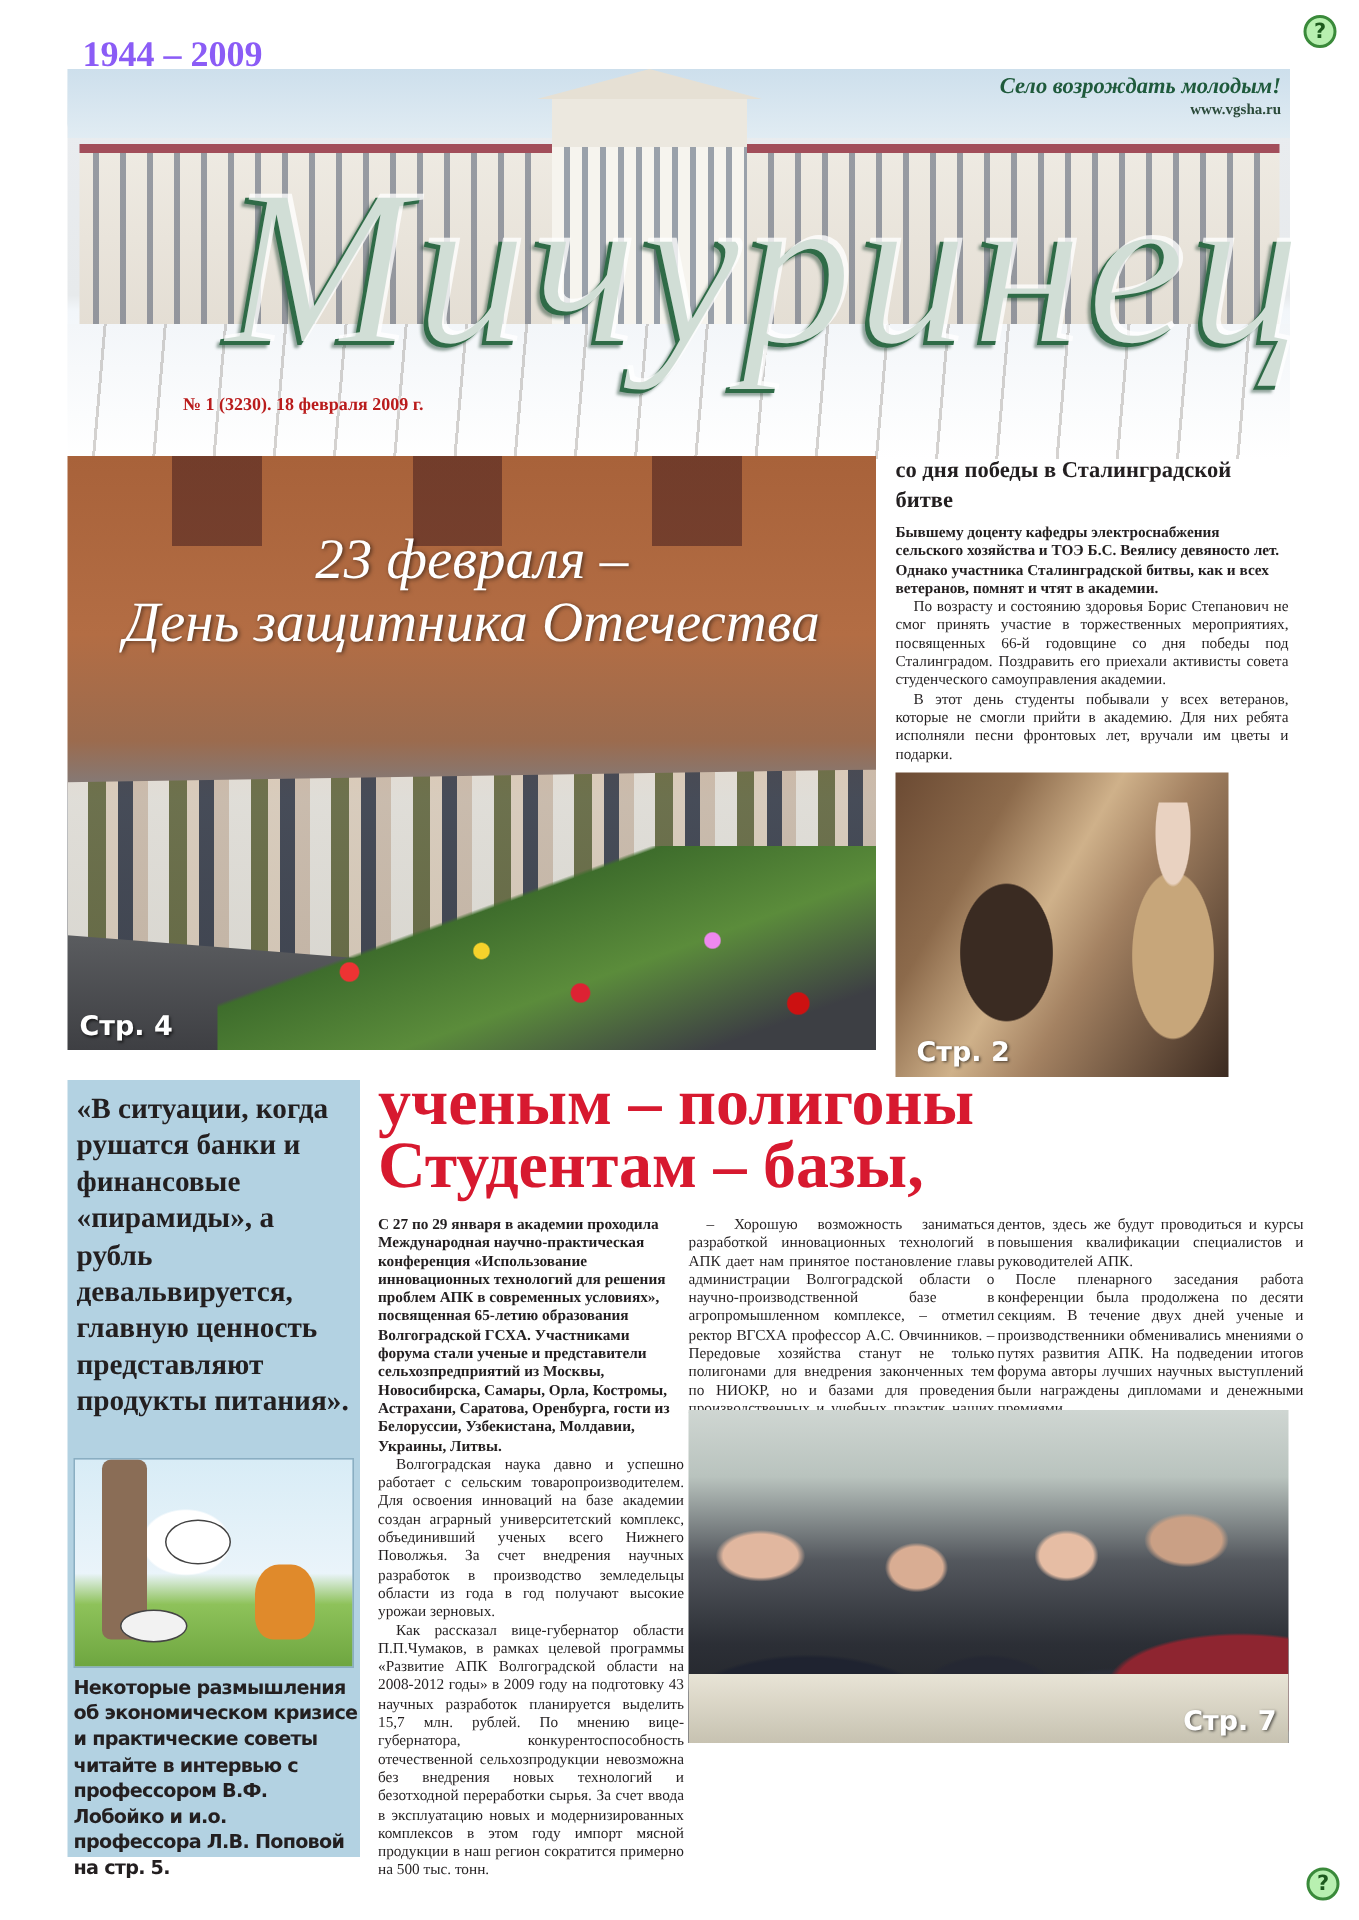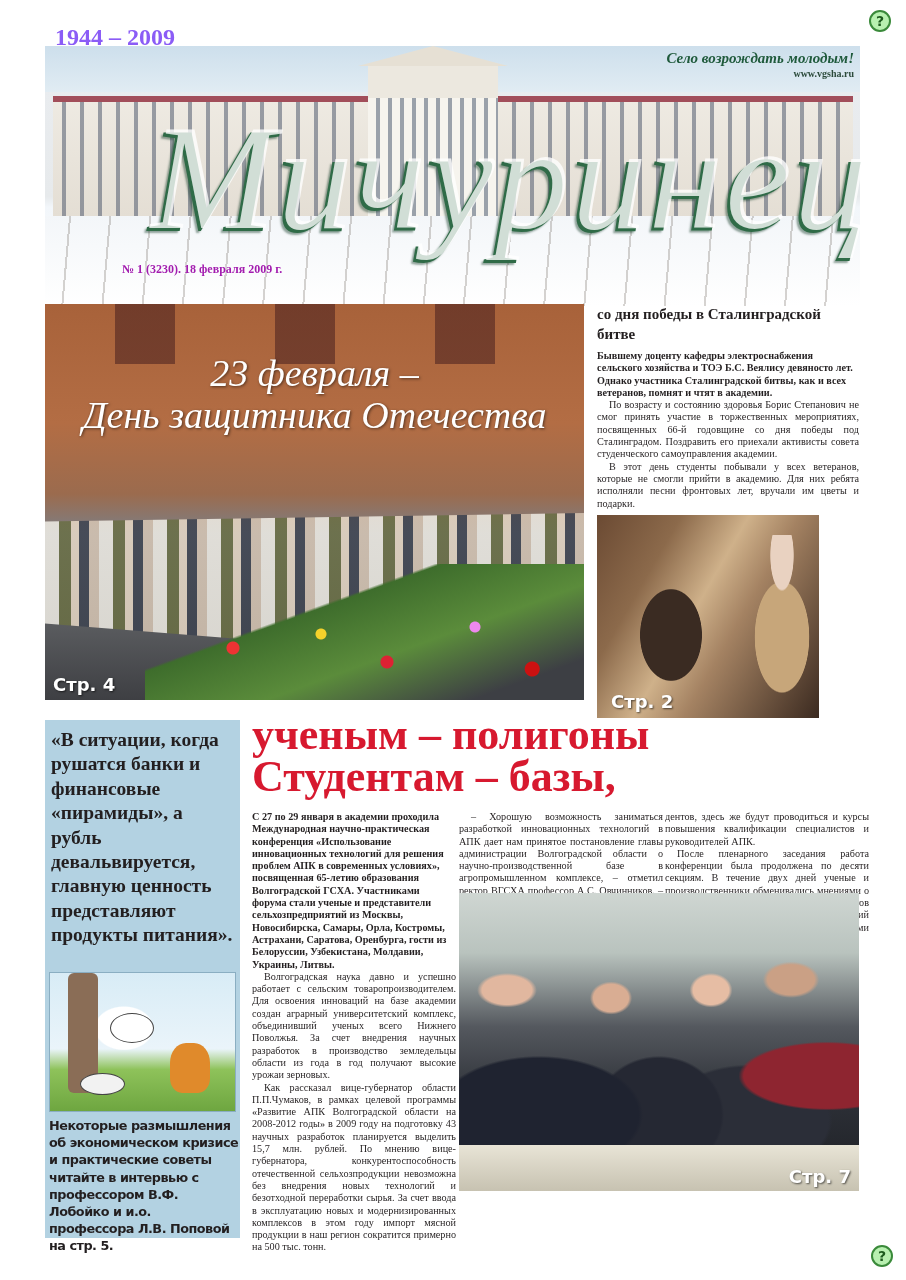--- a/index.html
+++ b/index.html
@@ -43,21 +43,21 @@
   }
   .mast-years { position: absolute; left: 10px; top: 0; font: bold 24px "Liberation Serif", serif; color: #8b5cf6; }
   .mast-jubilee { position: absolute; left: 10px; top: 28px; font: bold 12px "Liberation Serif", serif; color: #d7192f; line-height: 14px; }
   .mast-slogan { position: absolute; right: 6px; top: 26px; font: bold italic 15px "Liberation Serif", serif; color: #1f5a3c; }
   .mast-url { position: absolute; right: 6px; top: 44px; font: bold 10px "Liberation Serif", serif; color: #2b4a3a; }
   .mast-title {
     position: absolute; left: 106px; top: 78px; font: italic 150px/1 "Liberation Serif", serif;
     color: rgba(255,255,255,0.78); letter-spacing: 2px;
     text-shadow: -3px 3px 0 #2f6b47, -5px 5px 2px rgba(20,60,40,0.45);
   }
-  .mast-issue { position: absolute; left: 77px; top: 238px; font: bold 12px "Liberation Serif", serif; color: #a21caf;
+  .mast-issue { position: absolute; left: 77px; top: 238px; font: bold 12px "Liberation Serif", serif; color: #b91c1c;
     text-shadow: 0 0 3px #ffffff; }
 
   
   .photo-main {
     position: absolute; left: 45px; top: 304px; width: 539px; height: 396px; overflow: hidden;
     background:
       radial-gradient(ellipse at 50% 100%, #c23d3d 0 4%, transparent 5%),
       linear-gradient(180deg, #a8623a 0%, #b36d44 30%, #9b6b4e 48%, #7c7f86 58%, #5e6063 78%, #3e3f43 100%);
   }
   .photo-main .panels { position: absolute; left: 0; top: 0; width: 100%; height: 60px;
@@ -119,21 +119,21 @@
   
   .main-headline { position: absolute; left: 252px; top: 714px; width: 620px; font: bold 44px/42px "Liberation Serif", serif; color: #d7192f; }
   .col { position: absolute; width: 204px; font: 10.2px/12.3px "Liberation Serif", serif; text-align: justify; }
   .col p { text-indent: 12px; }
   .col .lead { font-weight: bold; text-align: left; text-indent: 0; }
   .col1 { left: 252px; top: 811px; }
   .col2 { left: 459px; top: 811px; }
   .col3 { left: 665px; top: 811px; }
 
   .photo-forum {
-    position: absolute; left: 459px; top: 893px; width: 400px; height: 298px; overflow: hidden;
+    position: absolute; left: 459px; top: 940px; width: 400px; height: 222px; overflow: hidden;
     background: linear-gradient(180deg, #cfd6d2 0%, #b9c3be 20%, #54585e 45%, #2c2f36 70%, #1d1f24 100%);
   }
   .photo-forum .people { position: absolute; left: 0; top: 40px; width: 100%; height: 260px;
     background:
       radial-gradient(ellipse at 12% 22%, #e1b79f 0 5%, transparent 6%),
       radial-gradient(ellipse at 38% 25%, #d9ad93 0 5%, transparent 6%),
       radial-gradient(ellipse at 63% 22%, #e6bda4 0 5%, transparent 6%),
       radial-gradient(ellipse at 83% 18%, #caa085 0 5%, transparent 6%),
       radial-gradient(ellipse at 92% 55%, #8e2530 0 16%, transparent 17%),
       radial-gradient(ellipse at 20% 70%, #1f2330 0 22%, transparent 23%),

